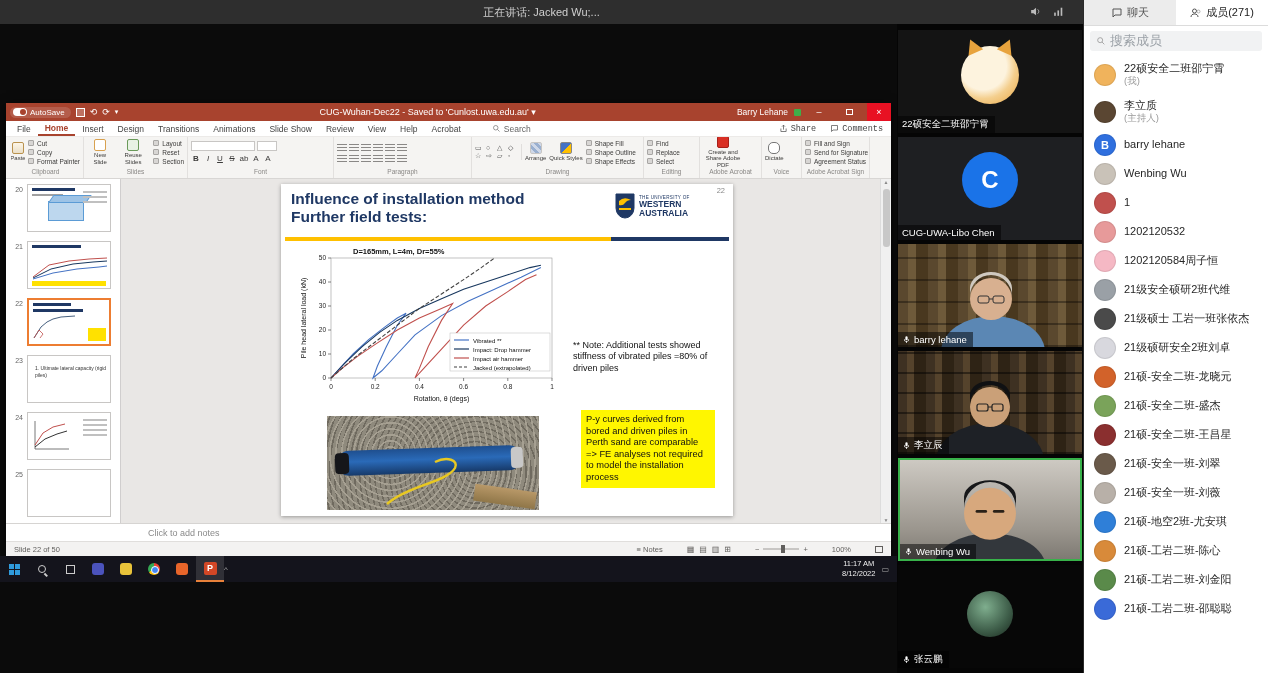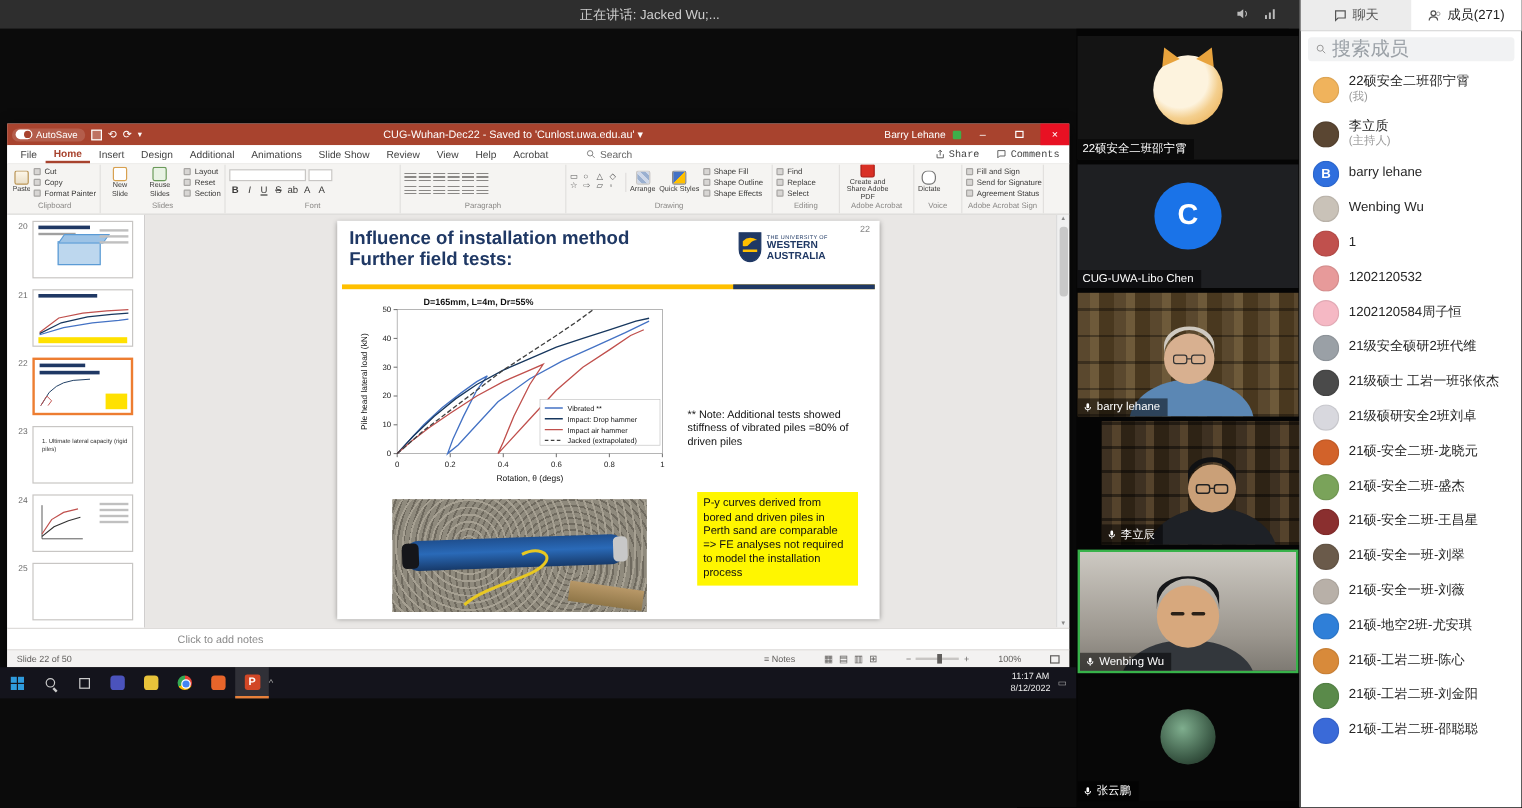--- a/index.html
+++ b/index.html
@@ -171,34 +171,34 @@
          border-left:8px solid transparent; border-right:8px solid transparent; border-bottom:14px solid #e8a33d; }
   .cat::before { left:4px; transform:rotate(-24deg); }
   .cat::after { right:4px; transform:rotate(24deg); }
   .letter-avatar { position:absolute; left:50%; top:42%; width:56px; height:56px; margin:-28px 0 0 -28px; border-radius:50%;
                    background:var(--avatar-blue,#1a73e8); color:#fff; font-size:24px; font-weight:bold;
                    display:flex; align-items:center; justify-content:center; }
   .person { position:absolute; left:0; top:0; width:100%; height:100%; }
   .vs-barry { background:repeating-linear-gradient(0deg, rgba(0,0,0,.35) 0 2px, transparent 2px 22px),
               repeating-linear-gradient(90deg, #5a482e 0 10px, #6e5a3a 10px 18px, #49381f 18px 30px); }
   .vs-lichen { background:repeating-linear-gradient(0deg, rgba(0,0,0,.45) 0 2px, transparent 2px 20px),
-               repeating-linear-gradient(90deg, #3e3122 0 9px, #55432c 9px 16px, #2e2315 16px 28px);margin-left:20px; }
+               repeating-linear-gradient(90deg, #3e3122 0 9px, #55432c 9px 16px, #2e2315 16px 28px); }
   .vs-wenbing { background:linear-gradient(180deg,#cdc9c2,#9b968e 70%,#7e7a73); }
   .vs-zhang { background:#070707; }
   .zhang-blob { position:absolute; left:50%; top:48%; width:46px; height:46px; margin:-23px 0 0 -23px; border-radius:50%;
                 background:radial-gradient(circle at 40% 35%, #7fae8e, #3d5c48 60%, #17261c); }
 
   
   #side-panel { position:absolute; left:1083px; top:0; width:185px; height:673px; background:#fff;
                 border-left:1px solid #2a2a2a; display:flex; flex-direction:column; }
   .panel-tabs { height:26px; display:flex; background:#e6e6e6; border-bottom:1px solid #dcdcdc; flex:none; }
   .ptab { flex:1; display:flex; align-items:center; justify-content:center; gap:4px; font-size:11px; color:#555; background:#ececec; }
   .ptab.active { background:#fff; color:#222; }
   .panel-search { margin:5px 6px; height:20px; background:#f1f2f3; border-radius:3px; display:flex; align-items:center;
-                  gap:4px; padding:0 6px; color:#9aa0a6; font-size:16px; flex:none; }
+                  gap:4px; padding:0 6px; color:#9aa0a6; font-size:13px; flex:none; }
   #member-list { flex:1; overflow:hidden; }
   .member-row { display:flex; align-items:center; gap:8px; padding:0 10px; height:29px; }
   .member-row.two { height:37px; }
   .member-avatar { width:22px; height:22px; border-radius:50%; flex:none; display:flex; align-items:center;
                    justify-content:center; font-size:11px; color:#fff; font-weight:bold; border:1px solid rgba(0,0,0,.08); }
   .member-info { display:flex; flex-direction:column; line-height:1.25; overflow:hidden; }
   .member-name { font-size:11px; color:#262626; white-space:nowrap; overflow:hidden; text-overflow:ellipsis; max-width:138px; }
   .member-sub { font-size:9.5px; color:#9a9a9a; }
 </style>
 </head>
@@ -246,21 +246,21 @@
           <span class="win-btn close">×</span>
         </div>
       </div>
 
       <div class="ppt-tabs">
         <div id="tab-list">
             <span class="rtab">File</span>
             <span class="rtab active">Home</span>
             <span class="rtab">Insert</span>
             <span class="rtab">Design</span>
-            <span class="rtab">Additional</span>
+            <span class="rtab">Transitions</span>
             <span class="rtab">Animations</span>
             <span class="rtab">Slide Show</span>
             <span class="rtab">Review</span>
             <span class="rtab">View</span>
             <span class="rtab">Help</span>
             <span class="rtab">Acrobat</span>
           </div>
         <div class="tab-search">
           <svg width="9" height="9" viewBox="0 0 24 24">
               <circle cx="10" cy="10" r="6" fill="none" stroke="#777" stroke-width="2"></circle>

